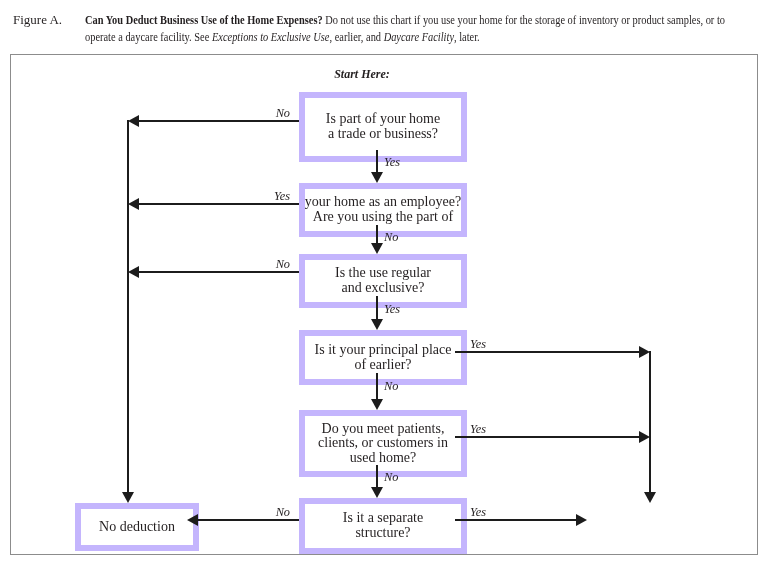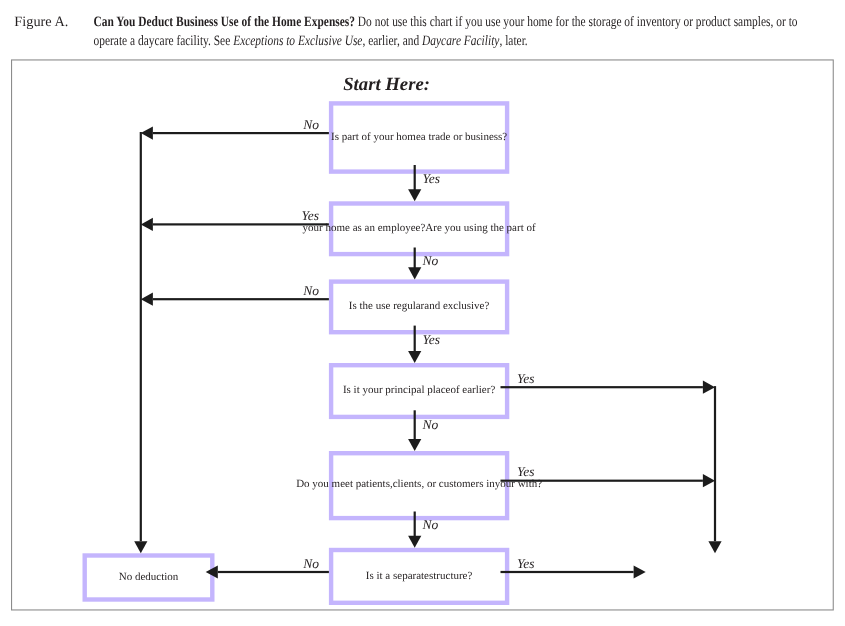--- a/index.html
+++ b/index.html
@@ -9,33 +9,33 @@
   }
   
   .fig-label{position:absolute;left:13px;top:11px;font-size:13px;line-height:17px;white-space:nowrap;}
   .hdr{position:absolute;left:85px;top:11px;width:840px;font-size:13px;line-height:17px;
        transform:scaleX(0.8);transform-origin:0 0;}
   .b{font-weight:bold;}
   .i{font-style:italic;}
   
   .frame{position:absolute;left:10px;top:54px;width:746px;height:499px;border:1px solid #8c8c8c;background:#ffffff;}
   
-  .qbox{position:absolute;border:4px solid #c4b5fd;background:#ffffff;display:flex;
-        justify-content:center;align-items:center;font-size:10px;line-height:14.6px;text-align:center;}
+  .qbox{position:absolute;border:6px solid #c4b5fd;background:#ffffff;display:flex;flex-direction:column;
+        justify-content:center;align-items:center;font-size:14px;line-height:14.6px;text-align:center;}
   .qbox div{white-space:nowrap;}
   
   .hline{position:absolute;height:1.5px;background:#1c1c1c;}
   .vline{position:absolute;width:1.5px;background:#1c1c1c;}
   .arrD{position:absolute;width:0;height:0;border-left:6.5px solid transparent;border-right:6.5px solid transparent;border-top:11px solid #1c1c1c;}
   .arrL{position:absolute;width:0;height:0;border-top:6.5px solid transparent;border-bottom:6.5px solid transparent;border-right:11px solid #1c1c1c;}
   .arrR{position:absolute;width:0;height:0;border-top:6.5px solid transparent;border-bottom:6.5px solid transparent;border-left:11px solid #1c1c1c;}
   
   .lbl{position:absolute;font-size:12.3px;font-style:italic;white-space:nowrap;}
   .lblR{position:absolute;font-size:12.3px;font-style:italic;white-space:nowrap;width:52px;text-align:right;}
-  .start{position:absolute;left:312px;top:67px;width:156px;text-align:left;font-size:17px;font-weight:bold;font-style:italic;white-space:nowrap;}
+  .start{position:absolute;left:284px;top:67px;width:156px;text-align:center;font-size:12px;font-weight:bold;font-style:italic;white-space:nowrap;}
 </style>
 </head>
 <body>
 
 <div id="canvas">
 
   <div class="fig-label">Figure A.</div>
   <div class="hdr">
     <span class="b">Can You Deduct Business Use of the Home Expenses?</span><span> Do not use this chart if you use your home for the storage of</span>
     <span>inventory or product samples, or to operate a daycare facility. See </span><span class="i">Exceptions to Exclusive Use</span><span>, earlier, and </span><span class="i">Daycare Facility</span><span>, later.</span>
@@ -57,21 +57,21 @@
     <div>Is the use regular</div>
     <div>and exclusive?</div>
   </div>
   <div class="qbox" style="left:299px;top:330px;width:156px;height:43px">
     <div>Is it your principal place</div>
     <div>of earlier?</div>
   </div>
   <div class="qbox" style="left:299px;top:410px;width:156px;height:55px">
     <div>Do you meet patients,</div>
     <div>clients, or customers in</div>
-    <div>your with?</div>
+    <div>used home?</div>
   </div>
   <div class="qbox" style="left:299px;top:498px;width:156px;height:44px">
     <div>Is it a separate</div>
     <div>structure?</div>
   </div>
 
   <div class="qbox" style="left:75px;top:503px;width:112px;height:36px">
     <div>No deduction</div>
   </div>
 

